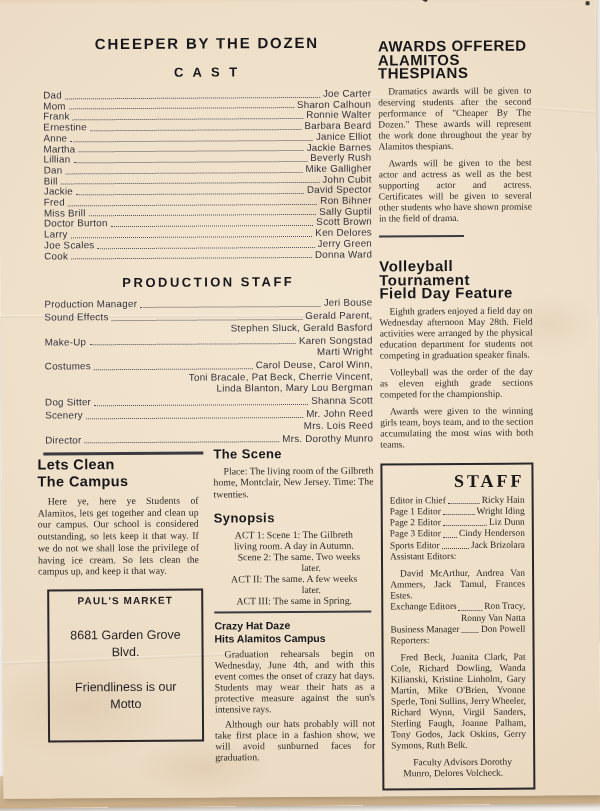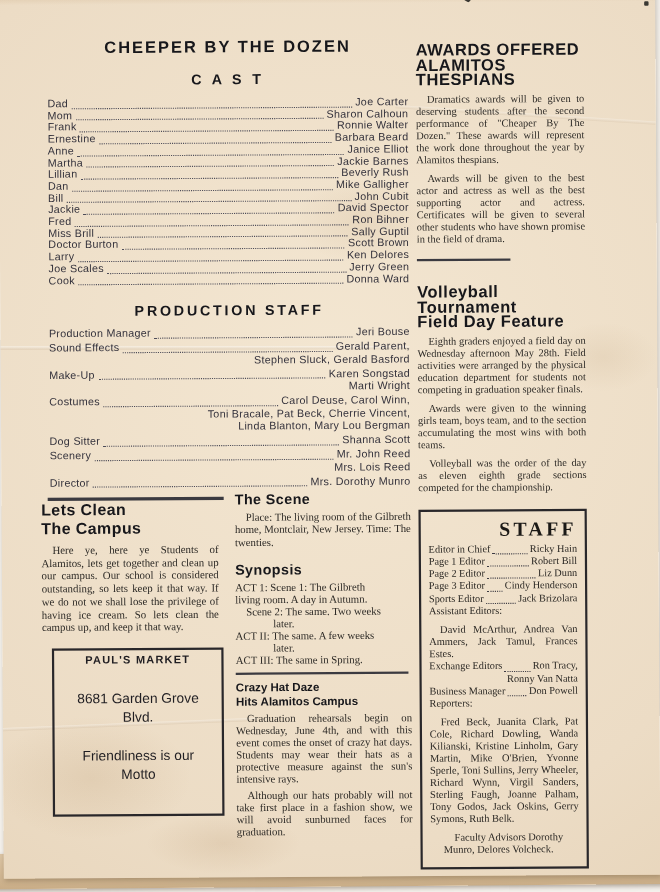--- a/index.html
+++ b/index.html
@@ -73,21 +73,21 @@
   .ad .ad-name{font-weight:bold;font-size:10px;letter-spacing:1.1px;margin-top:4px;}
   .ad .ad-addr{font-size:12.5px;line-height:16.5px;margin-top:21px;}
   .ad .ad-motto{font-size:12.5px;line-height:16.5px;margin-top:19px;}
 
   
   .mid{position:absolute;left:212px;top:450px;width:160px;}
   .mid h3{font-size:13px;letter-spacing:.4px;}
   .mid .scene-p{margin:4px 0 0;font-size:9.8px;line-height:11.3px;text-indent:10px;}
   .mid h3.syn{margin-top:11px;}
   .syn-lines{margin-top:4px;}
-  .syn-line{font-family:"Liberation Serif",serif;font-size:9.8px;line-height:11px;color:#2e2b27;white-space:pre;}
+  .syn-line{font-family:"Liberation Serif",serif;font-size:9.8px;line-height:11px;color:#2e2b27;white-space:pre;text-align:center;}
   .rule-mid{width:157px;margin-top:5px;}
   .crazy-h{font-size:10.5px;line-height:12.5px;margin-top:6px;}
   .mid p.crazy-p{margin:4px 0 0;font-size:9.8px;line-height:11px;text-indent:10px;}
 
   
   .right{position:absolute;left:379px;top:44px;width:153px;}
   .right h4{font-size:15px;line-height:13.5px;letter-spacing:.5px;margin:0;font-weight:bold;color:#17171b;}
   .right p{margin:6px 0 0;font-size:9.5px;line-height:11px;text-indent:10px;}
   .rule-right{width:85px;margin-top:11px;}
   .right h4.vb{margin-top:22px;}
@@ -358,38 +358,38 @@
       <p class="body-serif">Dramatics awards will be given to deserving students after the second performance of "Cheaper By The Dozen." These awards will represent the work done throughout the year by Alamitos thespians.</p>
       <p class="body-serif">Awards will be given to the best actor and actress as well as the best supporting actor and actress. Certificates will be given to several other students who have shown promise in the field of drama.</p>
 
       <div class="rule rule-right"></div>
 
       <h4 class="vb">
         <span>Volleyball Tournament</span><br>
         <span>Field Day Feature</span>
       </h4>
       <p class="body-serif">Eighth graders enjoyed a field day on Wednesday afternoon May 28th. Field activities were arranged by the physical education department for students not competing in graduation speaker finals.</p>
+      <p class="body-serif">Volleyball was the order of the day as eleven eighth grade sections competed for the championship.</p>
       <p class="body-serif">Awards were given to the winning girls team, boys team, and to the section accumulating the most wins with both teams.</p>
-      <p class="body-serif">Volleyball was the order of the day as eleven eighth grade sections competed for the championship.</p>
 
       <div class="staff-box">
         <div class="staff-h">STAFF</div>
 
         <div>
 
             <div class="staff-row">
               <span class="role">Editor in Chief</span>
               <span class="leader"></span>
               <span class="name">Ricky Hain</span>
             </div>
 
             <div class="staff-row">
               <span class="role">Page 1 Editor</span>
               <span class="leader"></span>
-              <span class="name">Robert Bill</span>
+              <span class="name">Wright Iding</span>
             </div>
 
             <div class="staff-row">
               <span class="role">Page 2 Editor</span>
               <span class="leader"></span>
               <span class="name">Liz Dunn</span>
             </div>
 
             <div class="staff-row">
               <span class="role">Page 3 Editor</span>

